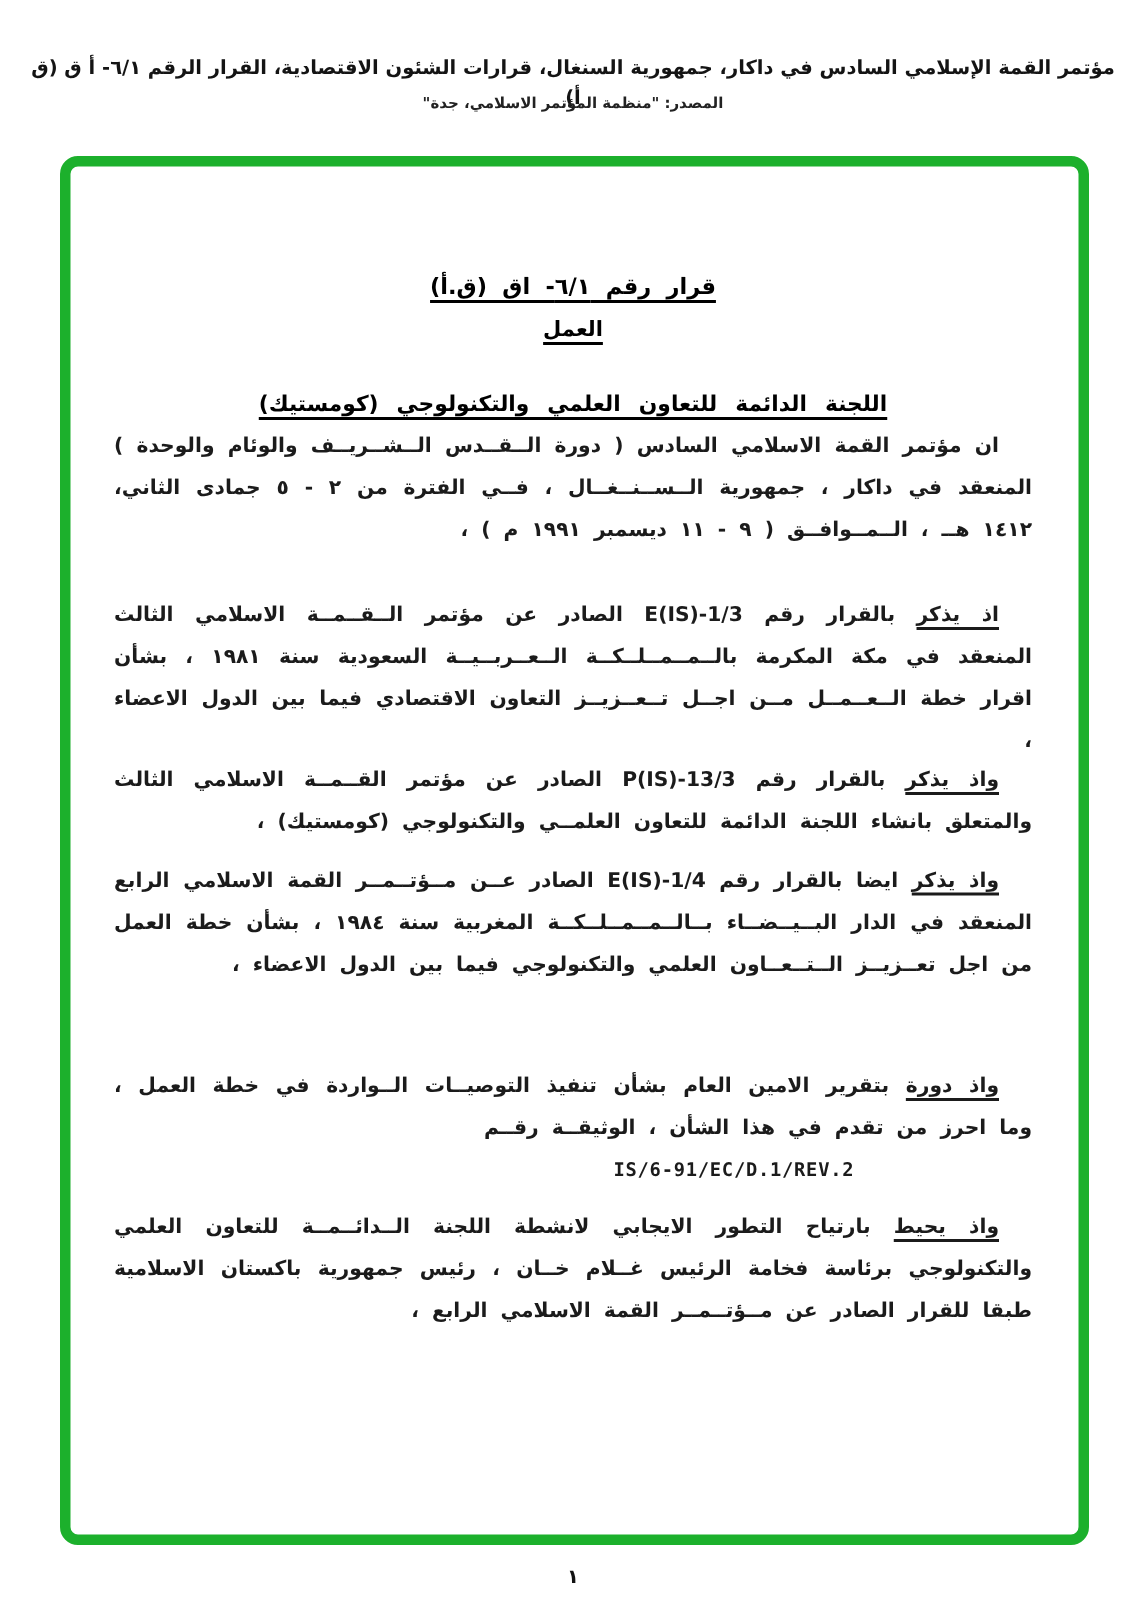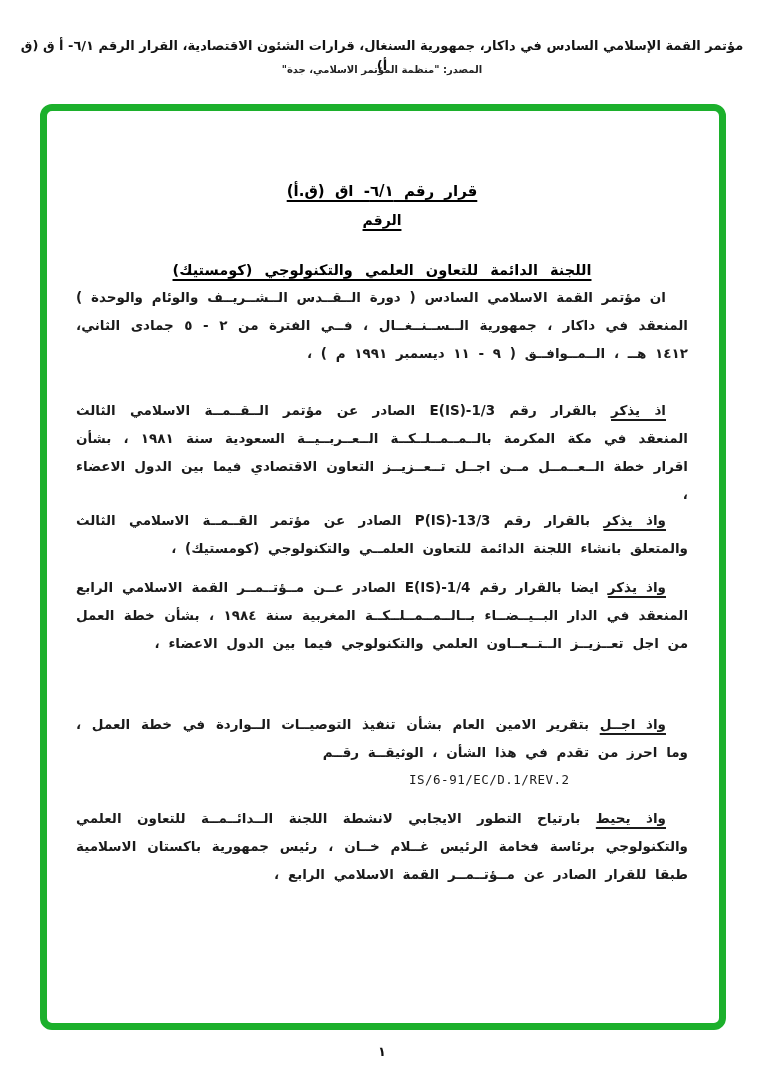--- a/index.html
+++ b/index.html
@@ -42,59 +42,59 @@
   .para.indent{text-indent:22px;}
   .lead{text-decoration:underline;text-decoration-thickness:1.5px;text-underline-offset:4px;}
   .p1{top:283px;}
   .p2{top:396px;}
   .p3{top:506px;}
   .p4{top:573px;}
   .p5{top:710px;}
   .p6{top:804px;}
   .docnum{
     direction:ltr;text-align:left;margin-left:333px;text-indent:0;
-    font-family:"DejaVu Sans Mono",monospace;font-size:12.5px;font-weight:400;
+    font-family:"DejaVu Sans Mono",monospace;font-size:12.5px;font-weight:700;
     letter-spacing:0.5px;
   }
   
   .pagenum{
     position:absolute;top:1044px;left:0;right:0;text-align:center;
     font-size:13px;font-weight:700;color:#111;
   }
 </style>
 </head>
 <body>
 
 <div class="hdr">مؤتمر القمة الإسلامي السادس في داكار، جمهورية السنغال، قرارات الشئون الاقتصادية، القرار الرقم ٦/١- أ ق (ق أ)</div>
 <div class="src">المصدر: "منظمة المؤتمر الاسلامي، جدة"</div>
 
 <div class="frame"></div>
 
 <div class="title t1 u">قرار رقم ٦/١- اق (ق.أ)</div>
-<div class="title t2 u">الرقم</div>
+<div class="title t2 u">العمل</div>
 <div class="title t3 u">اللجنة الدائمة للتعاون العلمي والتكنولوجي (كومستيك)</div>
 
 <div class="para p1 indent">
   <span>ان مؤتمر القمة الاسلامي السادس ( دورة الــقــدس الــشــريــف والوئام والوحدة ) المنعقد في داكار ، جمهورية الــســنــغــال ، فــي الفترة من ٢ - ٥ جمادى الثاني، ١٤١٢ هــ ، الــمــوافــق ( ٩ - ١١ ديسمبر ١٩٩١ م ) ،</span>
 </div>
 
 <div class="para p2 indent">
   <span class="lead">اذ يذكر</span><span> بالقرار رقم 1/3-E(IS) الصادر عن مؤتمر الــقــمــة الاسلامي الثالث المنعقد في مكة المكرمة بالــمــمــلــكــة الــعــربــيــة السعودية سنة ١٩٨١ ، بشأن اقرار خطة الــعــمــل مــن اجــل تــعــزيــز التعاون الاقتصادي فيما بين الدول الاعضاء ،</span>
 </div>
 
 <div class="para p3 indent">
   <span class="lead">واذ يذكر</span><span> بالقرار رقم 13/3-P(IS) الصادر عن مؤتمر القــمــة الاسلامي الثالث والمتعلق بانشاء اللجنة الدائمة للتعاون العلمــي والتكنولوجي (كومستيك) ،</span>
 </div>
 
 <div class="para p4 indent">
   <span class="lead">واذ يذكر</span><span> ايضا بالقرار رقم 1/4-E(IS) الصادر عــن مــؤتــمــر القمة الاسلامي الرابع المنعقد في الدار البــيــضــاء بــالــمــمــلــكــة المغربية سنة ١٩٨٤ ، بشأن خطة العمل من اجل تعــزيــز الــتــعــاون العلمي والتكنولوجي فيما بين الدول الاعضاء ،</span>
 </div>
 
 <div class="para p5 indent">
-  <span class="lead">واذ اجــل</span><span> بتقرير الامين العام بشأن تنفيذ التوصيــات الــواردة في خطة العمل ، وما احرز من تقدم في هذا الشأن ، الوثيقــة رقــم</span>
+  <span class="lead">واذ دورة</span><span> بتقرير الامين العام بشأن تنفيذ التوصيــات الــواردة في خطة العمل ، وما احرز من تقدم في هذا الشأن ، الوثيقــة رقــم</span>
   <div class="docnum">IS/6-91/EC/D.1/REV.2</div>
 </div>
 
 <div class="para p6 indent">
   <span class="lead">واذ يحيط</span><span> بارتياح التطور الايجابي لانشطة اللجنة الــدائــمــة للتعاون العلمي والتكنولوجي برئاسة فخامة الرئيس غــلام خــان ، رئيس جمهورية باكستان الاسلامية طبقا للقرار الصادر عن مــؤتــمــر القمة الاسلامي الرابع ،</span>
 </div>
 
 <div class="pagenum">١</div>
 
 </body></html>

